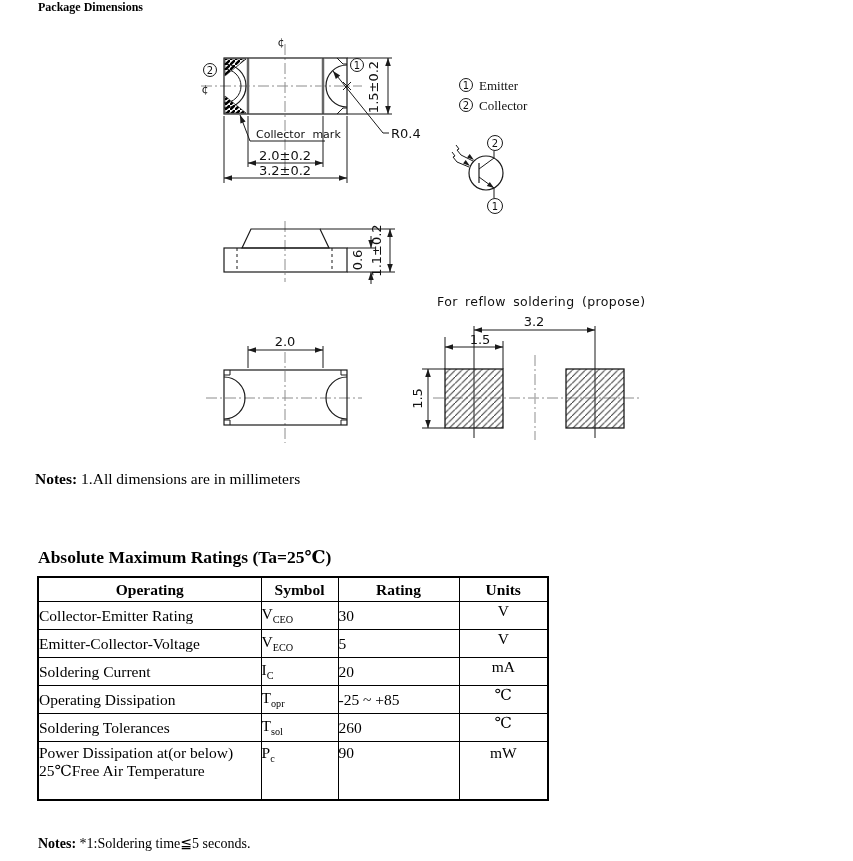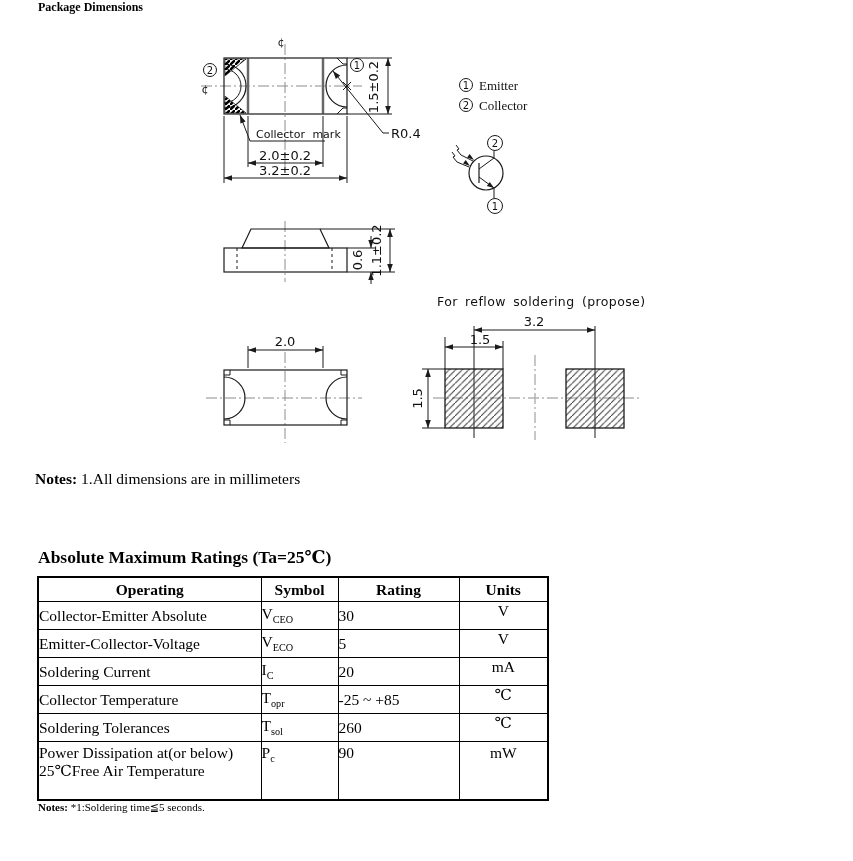--- a/index.html
+++ b/index.html
@@ -29,21 +29,21 @@
                 width:510px;table-layout:fixed;font-size:15.5px;}
   table.ratings{border:2px solid #000;}
   table.ratings th,table.ratings td{border:1.5px solid #000;padding:0;}
   table.ratings th{font-weight:bold;text-align:center;height:23px;}
   table.ratings td{height:27px;}
   td.c-param{text-align:left;padding-left:4px;white-space:pre-line;}
   td.c-symbol,td.c-rating{text-align:left;}
   td.c-units{text-align:center;vertical-align:top;line-height:1.15;padding-top:1px;}
   tbody tr:last-child td{vertical-align:top;padding-top:2px;height:55px;margin-left:44px;}
   sub{font-size:0.66em;}
-  .footer-note{position:absolute;left:38px;top:801px;font-size:11px;}
+  .footer-note{position:absolute;left:38px;top:835px;font-size:14px;}
 </style>
 </head>
 <body>
 
 <div class="page">
 
   <h1 class="page-title">Package Dimensions</h1>
 
   <svg width="853" height="462" viewBox="0 0 853 462">
     <defs>
@@ -244,39 +244,39 @@
     <thead>
       <tr>
         <th>Operating</th>
         <th>Symbol</th>
         <th>Rating</th>
         <th>Units</th>
       </tr>
     </thead>
     <tbody>
         <tr>
-      <td class="c-param">Collector-Emitter Absolute</td>
+      <td class="c-param">Collector-Emitter Rating</td>
       <td class="c-symbol"><span>V</span><sub>CEO</sub></td>
       <td class="c-rating">30</td>
       <td class="c-units">V</td>
     </tr>
         <tr>
       <td class="c-param">Emitter-Collector-Voltage</td>
       <td class="c-symbol"><span>V</span><sub>ECO</sub></td>
       <td class="c-rating">5</td>
       <td class="c-units">V</td>
     </tr>
         <tr>
       <td class="c-param">Soldering Current</td>
       <td class="c-symbol"><span>I</span><sub>C</sub></td>
       <td class="c-rating">20</td>
       <td class="c-units">mA</td>
     </tr>
         <tr>
-      <td class="c-param">Collector Temperature</td>
+      <td class="c-param">Operating Dissipation</td>
       <td class="c-symbol"><span>T</span><sub>opr</sub></td>
       <td class="c-rating">-25 ~ +85</td>
       <td class="c-units">℃</td>
     </tr>
         <tr>
       <td class="c-param">Soldering Tolerances</td>
       <td class="c-symbol"><span>T</span><sub>sol</sub></td>
       <td class="c-rating">260</td>
       <td class="c-units">℃</td>
     </tr>

